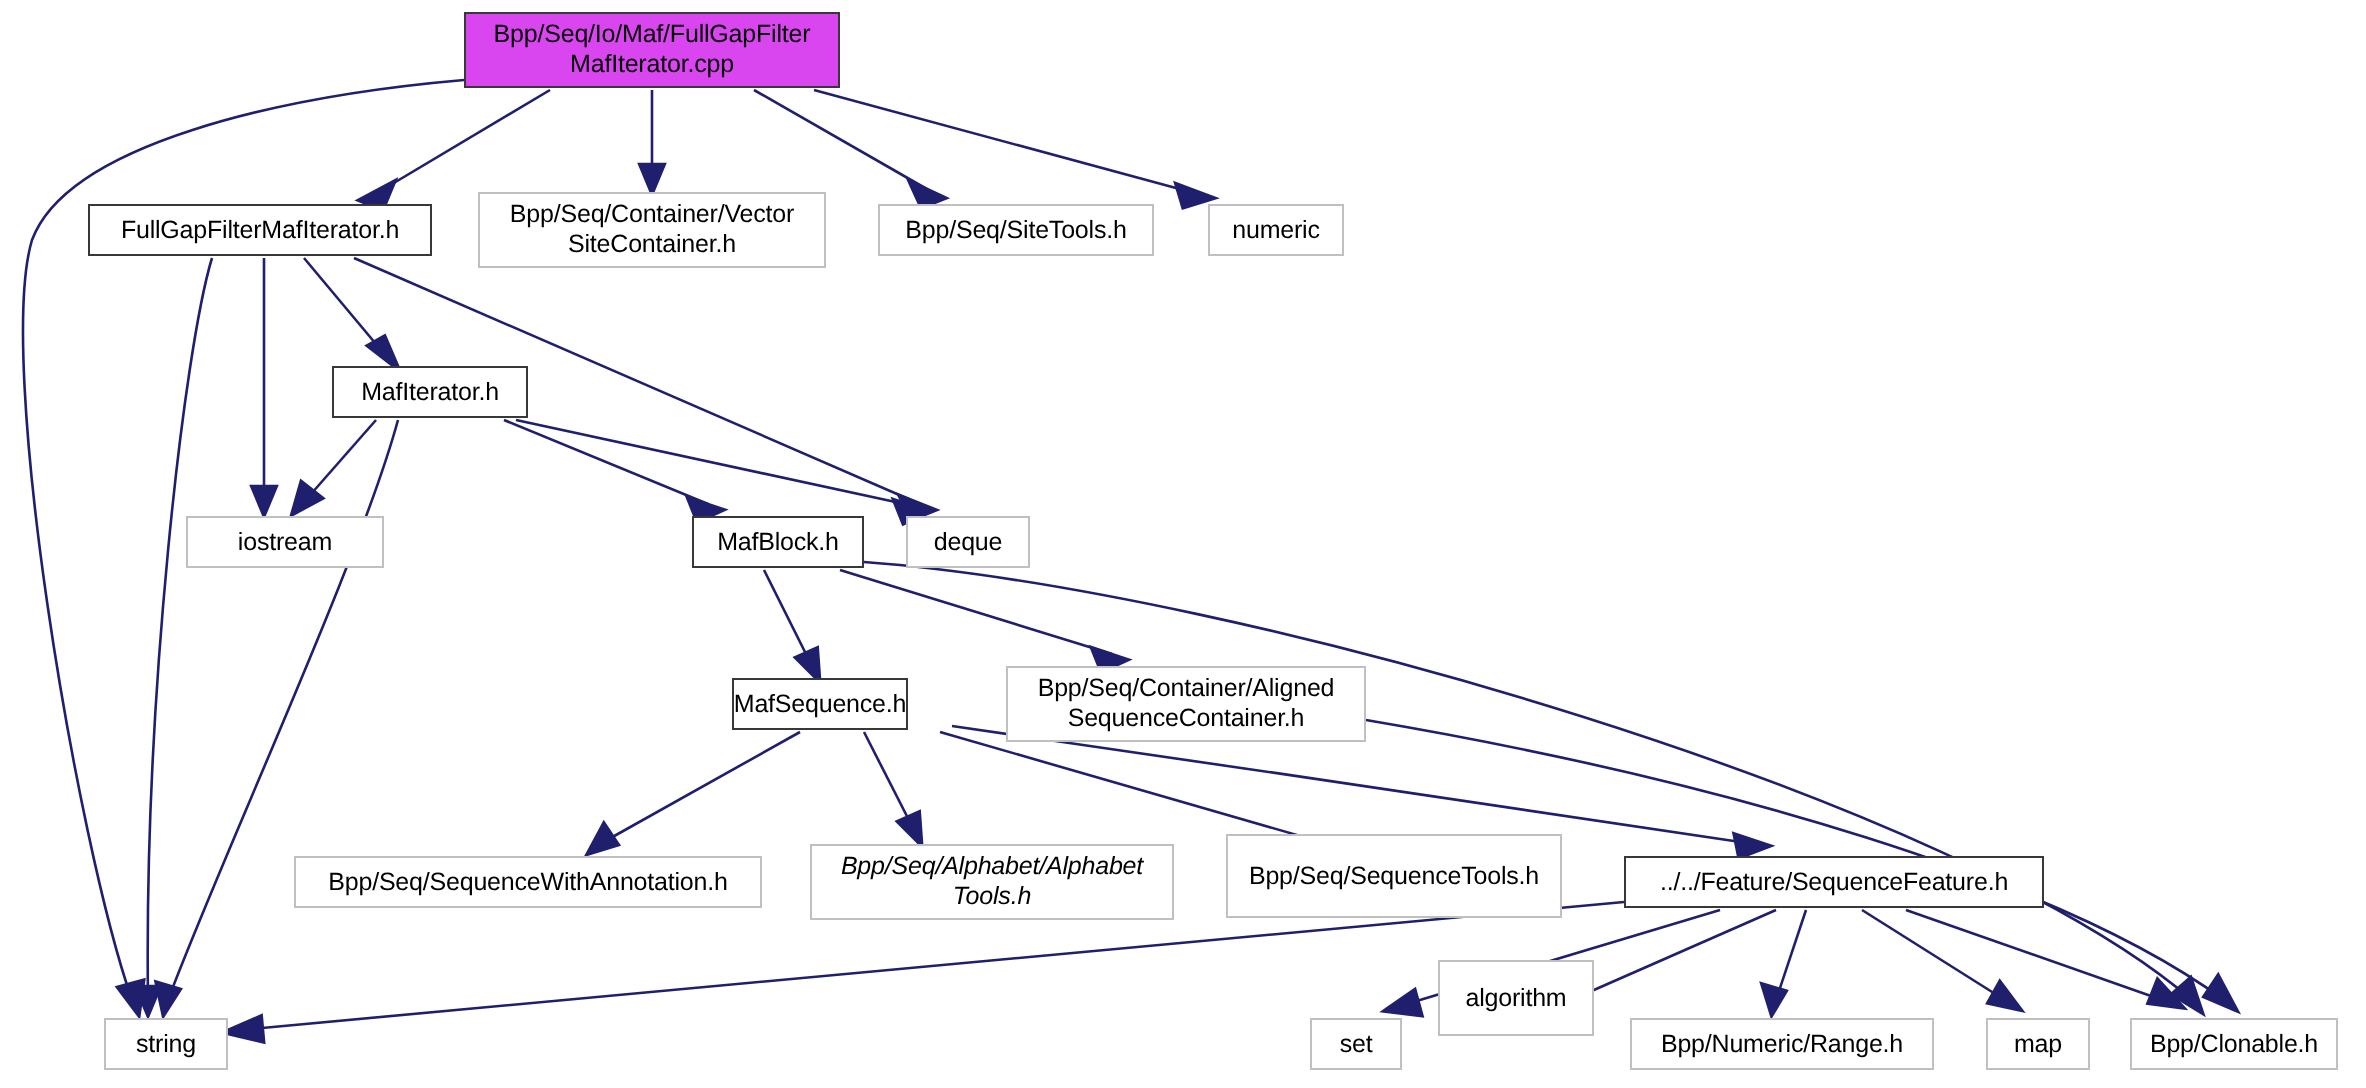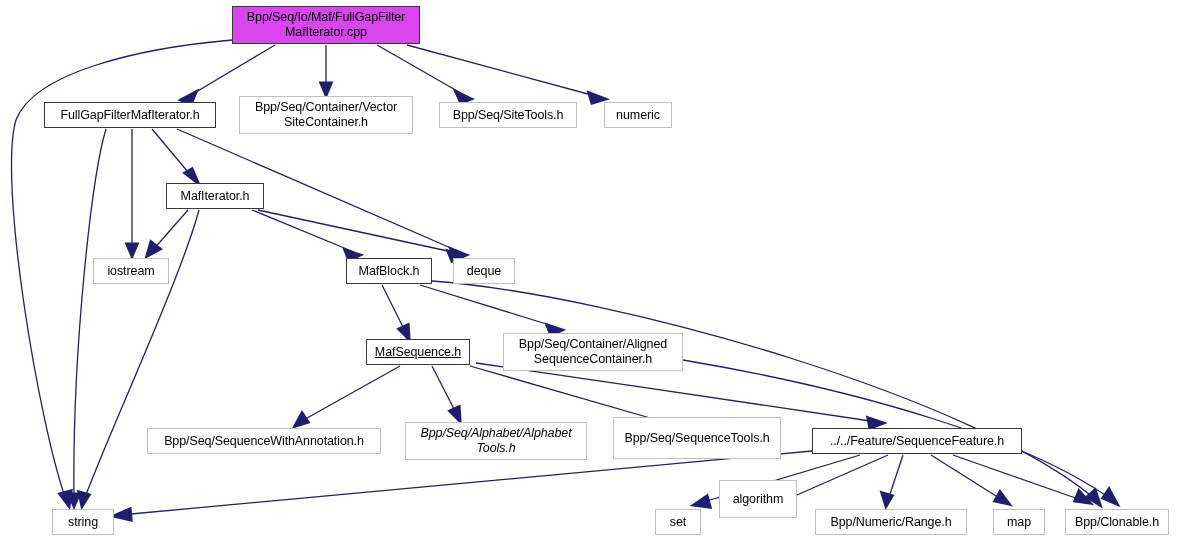--- a/index.html
+++ b/index.html
@@ -109,24 +109,24 @@
       <polygon points="1117,504 1103,498 1109,489" fill="#1f1f6e" stroke="#1f1f6e" stroke-width="3.2" stroke-linejoin="miter"></polygon>
     </svg>
 <div class="node root" style="left: 232px; top: 6px; width: 188px; height: 38px;">Bpp/Seq/Io/Maf/FullGapFilter
 MafIterator.cpp</div>
     <div class="node strong" style="left: 44px; top: 102px; width: 172px; height: 26px;">FullGapFilterMafIterator.h</div>
     <div class="node" style="left: 239px; top: 96px; width: 174px; height: 38px;">Bpp/Seq/Container/Vector
 SiteContainer.h</div>
     <div class="node" style="left: 439px; top: 102px; width: 138px; height: 26px;">Bpp/Seq/SiteTools.h</div>
     <div class="node" style="left: 604px; top: 102px; width: 68px; height: 26px;">numeric</div>
     <div class="node strong" style="left: 166px; top: 183px; width: 98px; height: 26px;">MafIterator.h</div>
-    <div class="node" style="left: 93px; top: 258px; width: 76px; height: 26px;">iostream</div>
+    <div class="node" style="left: 93px; top: 258px; width: 99px; height: 26px;">iostream</div>
     <div class="node strong" style="left: 346px; top: 258px; width: 86px; height: 26px;">MafBlock.h</div>
     <div class="node" style="left: 453px; top: 258px; width: 62px; height: 26px;">deque</div>
-    <div class="node strong" style="left: 366px; top: 339px; width: 104px; height: 26px; text-decoration: underline;">MafSequence.h</div>
+    <div class="node strong" style="left: 366px; top: 339px; width: 88px; height: 26px;">MafSequence.h</div>
     <div class="node" style="left: 503px; top: 333px; width: 180px; height: 38px;">Bpp/Seq/Container/Aligned
 SequenceContainer.h</div>
     <div class="node" style="left: 147px; top: 428px; width: 234px; height: 26px;">Bpp/Seq/SequenceWithAnnotation.h</div>
     <div class="node" style="left: 405px; top: 422px; width: 182px; height: 38px; font-style: italic;">Bpp/Seq/Alphabet/Alphabet
 Tools.h</div>
     <div class="node" style="left: 613px; top: 417px; width: 168px; height: 42px;">Bpp/Seq/SequenceTools.h</div>
     <div class="node strong" style="left: 812px; top: 428px; width: 210px; height: 26px;">../../Feature/SequenceFeature.h</div>
     <div class="node" style="left: 52px; top: 509px; width: 62px; height: 26px;">string</div>
     <div class="node" style="left: 655px; top: 509px; width: 46px; height: 26px;">set</div>
     <div class="node" style="left: 719px; top: 480px; width: 78px; height: 38px;">algorithm</div>

